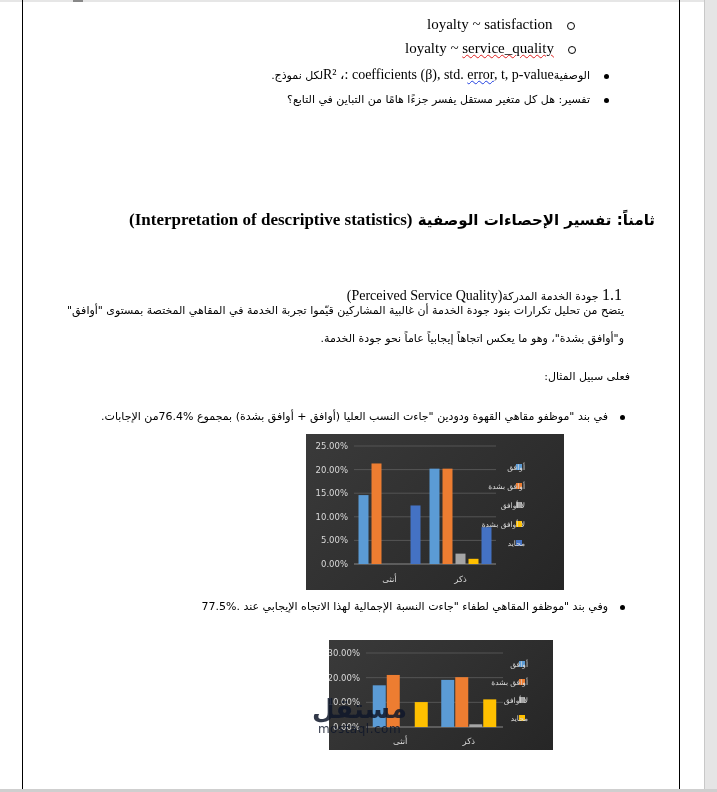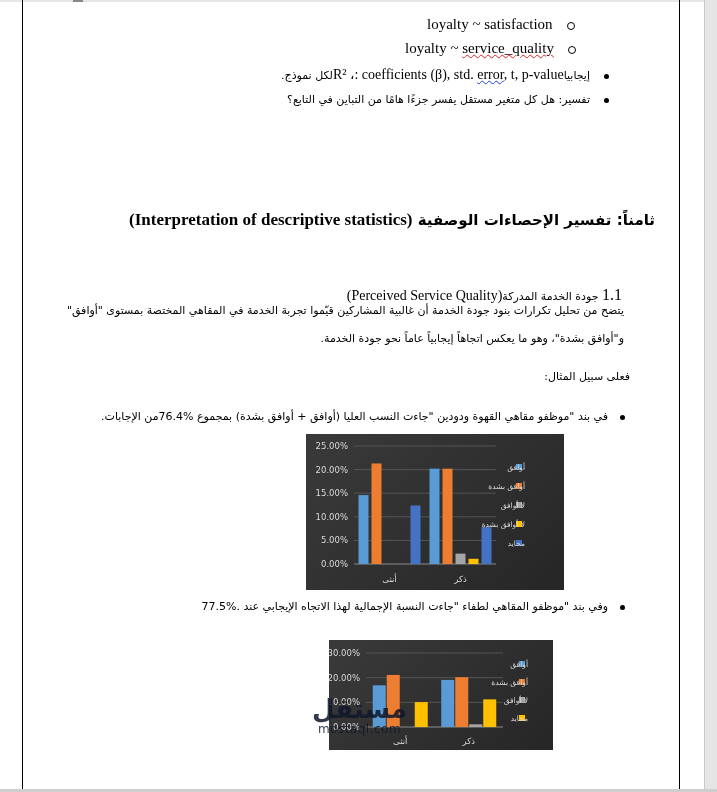--- a/index.html
+++ b/index.html
@@ -48,21 +48,21 @@
 <div class="bottombar"></div>
 
 <div class="ltr-line" style="left:427px; top:16px;">
   <span>loyalty ~ satisfaction</span><span class="circle-bullet"></span>
 </div>
 <div class="ltr-line" style="left:405px; top:40px;">
   <span>loyalty ~ </span><span class="squiggle-red">service_quality</span><span class="circle-bullet"></span>
 </div>
 
 <div class="rtl-line" style="right:108px; top:66px;">
-  <span class="dot-bullet" style="margin-left:14px;"></span><span>إيجابيا</span><span class="serif" dir="ltr"><span>R² ،: coefficients (β), std. </span><span class="squiggle-blue">error</span><span>, t, p-value</span></span><span>لكل نموذج.</span>
+  <span class="dot-bullet" style="margin-left:14px;"></span><span>الوصفية</span><span class="serif" dir="ltr"><span>R² ،: coefficients (β), std. </span><span class="squiggle-blue">error</span><span>, t, p-value</span></span><span>لكل نموذج.</span>
 </div>
 
 <div class="rtl-line" style="right:108px; top:93px;text-align:center;">
   <span class="dot-bullet" style="margin-left:14px;"></span><span>تفسير: هل كل متغير مستقل يفسر جزءًا هامًا من التباين في التابع؟</span>
 </div>
 
 <div class="heading">
   <span>ثامناً: تفسير الإحصاءات الوصفية</span>
   <span class="en" dir="ltr">(Interpretation of descriptive statistics)</span>
 </div>

